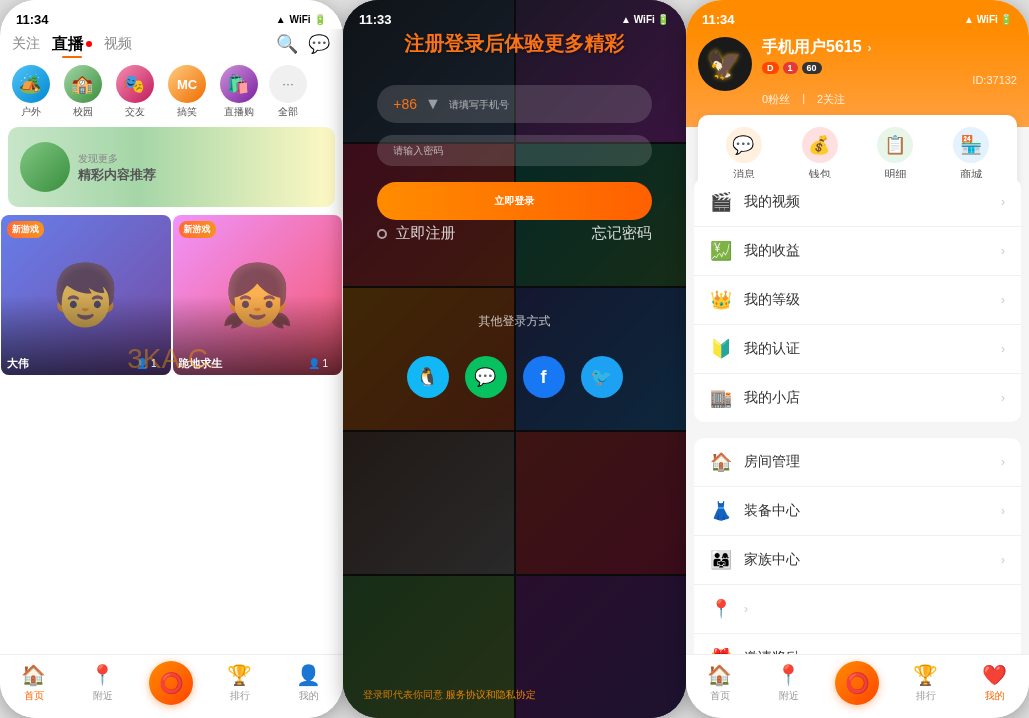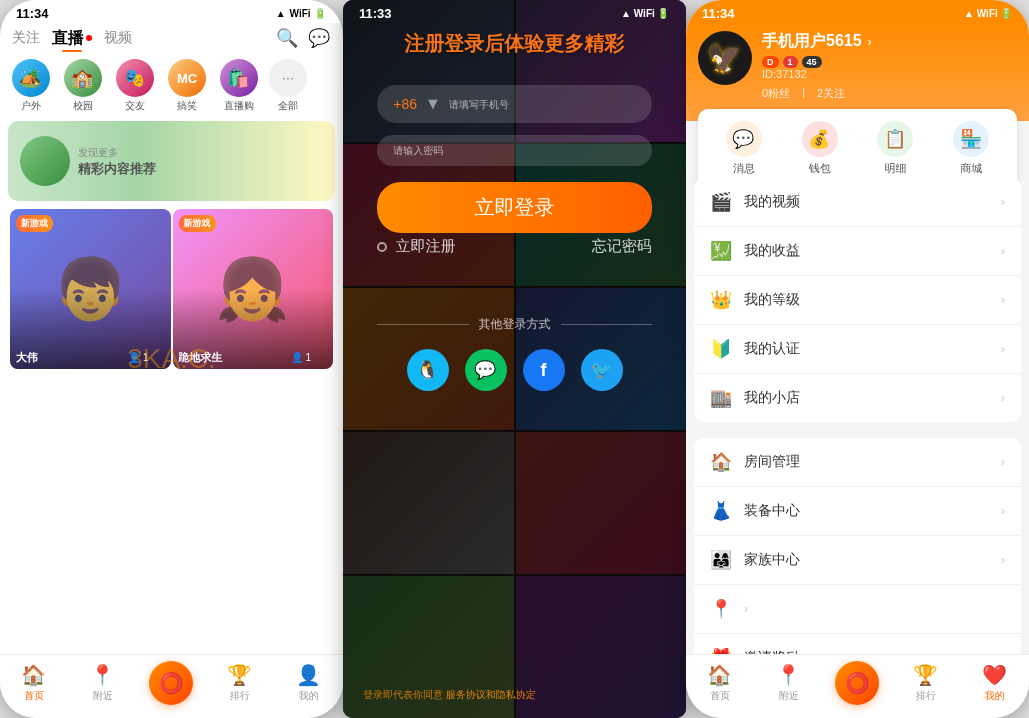--- a/index.html
+++ b/index.html
@@ -21,28 +21,27 @@
       height: 718px;
       background: #fff;
       border-radius: 36px;
       overflow: hidden;
       position: relative;
       box-shadow: 0 4px 20px rgba(0,0,0,0.3);
       flex-shrink: 0;
     }
     .phone:nth-child(2) {
       margin: 16px 0px;
-      border-radius: 10px;
     }
 
     
     .status-bar {
       display: flex;
       justify-content: space-between;
-      padding: 6px 16px 2px;
+      padding: 12px 16px 2px;
       font-size: 12px;
       font-weight: 600;
       background: transparent;
       position: relative;
       z-index: 10;
     }
     .status-bar .time { font-size: 13px; font-weight: 700; }
     .status-bar .icons { display: flex; gap: 4px; align-items: center; font-size: 10px; }
 
     
@@ -163,21 +162,21 @@
       border-radius: 50%;
       background: #8bc34a;
       overflow: hidden;
     }
 
     
     .s1-grid {
       display: grid;
       grid-template-columns: 1fr 1fr;
       gap: 2px;
-      padding: 4px 10px;
+      padding: 4px 1px;
       flex: 1;
     }
     .s1-card {
       position: relative;
       height: 160px;
       background: #222;
       border-radius: 8px;
       overflow: hidden;
     }
     .card-gradient {
@@ -193,21 +192,21 @@
       color: #fff;
       font-size: 9px;
       padding: 2px 5px;
       border-radius: 8px;
       font-weight: 600;
     }
     .card-bottom {
       position: absolute;
       bottom: 0;
       left: 0;
-      right: 16px;
+      right: 8px;
       padding: 4px 6px;
       display: flex;
       justify-content: space-between;
       align-items: center;
     }
     .card-name { color: #fff; font-size: 11px; font-weight: 600; }
     .card-viewers {
       color: #fff;
       font-size: 10px;
       display: flex;
@@ -369,22 +368,22 @@
       flex: 1;
       font-family: inherit;
     }
     .s2-input::placeholder { color: rgba(255,255,255,0.6); }
 
     .s2-login-btn {
       background: linear-gradient(90deg, #ff8c00, #ff6000);
       border: none;
       border-radius: 24px;
       color: #fff;
-      font-size: 20px;
-      font-weight: 400;
+      font-size: 10px;
+      font-weight: 700;
       padding: 12px;
       cursor: pointer;
       width: 100%;
       margin-top: 4px;
       font-family: inherit;
     }
 
     .s2-links {
       display: flex;
       justify-content: space-between;
@@ -405,20 +404,21 @@
       margin-right: 4px;
       vertical-align: middle;
     }
 
     .s2-divider {
       display: flex;
       align-items: center;
       width: 80%;
       margin-top: 60px;
       gap: 10px;
+      flex-direction: column;
     }
     .s2-line { flex: 1; height: 1px; background: rgba(255,255,255,0.3); }
     .s2-divider-text { color: rgba(255,255,255,0.7); font-size: 12px; white-space: nowrap; }
 
     .s2-social {
       display: flex;
       gap: 16px;
       margin-top: 16px;
     }
     .s2-social-btn {
@@ -469,21 +469,21 @@
       justify-content: center;
       font-size: 30px;
       flex-shrink: 0;
       overflow: hidden;
       position: relative;
     }
     .s3-avatar-bird {
       font-size: 28px;
       filter: drop-shadow(0 0 2px rgba(255,200,0,0.8));
     }
-    .s3-profile-info { flex: 1; }
+    .s3-profile-info { flex: 1; text-align: right; }
     .s3-username {
       color: #fff;
       font-size: 16px;
       font-weight: 700;
       display: flex;
       align-items: center;
       gap: 6px;
     }
     .s3-chevron-right { font-size: 12px; color: rgba(255,255,255,0.8); }
     .s3-badges {
@@ -781,21 +781,21 @@
         <span class="s3-avatar-bird">🦅</span>
       </div>
       <div class="s3-profile-info">
         <div class="s3-username">
           <span>手机用户5615</span>
           <span class="s3-chevron-right">›</span>
         </div>
         <div class="s3-badges">
           <span class="s3-badge badge-orange">D</span>
           <span class="s3-badge badge-red">1</span>
-          <span class="s3-badge badge-dark">45</span>
+          <span class="s3-badge badge-dark">60</span>
         </div>
         <div class="s3-id">ID:37132</div>
         <div class="s3-stats">
           <span class="s3-stat">0粉丝</span>
           <span class="s3-stat">|</span>
           <span class="s3-stat">2关注</span>
         </div>
       </div>
     </div>
   </div>

